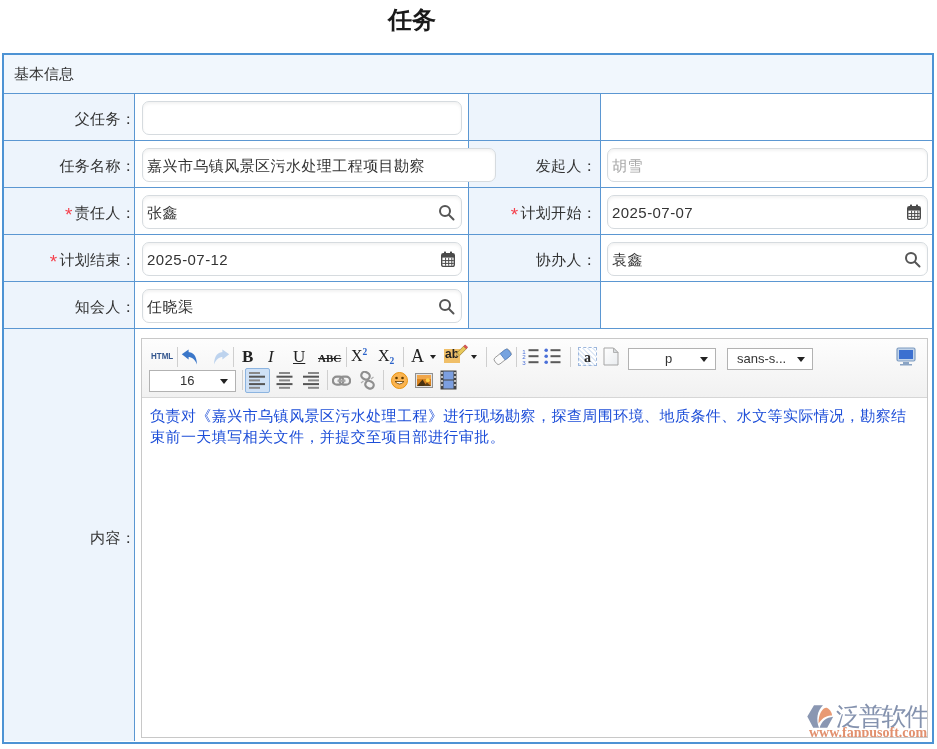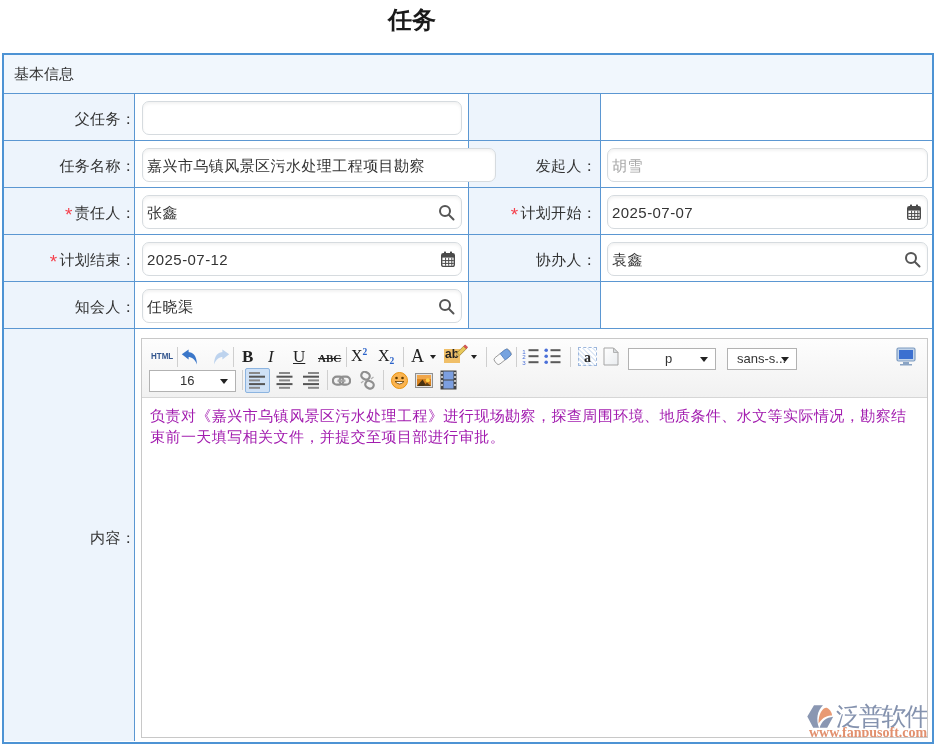--- a/index.html
+++ b/index.html
@@ -23,21 +23,21 @@
 #editor { position:absolute; left:137px; top:283px; width:787px; height:400px; border:1px solid #c8c8c8; background:#fff; }
 #toolbar { position:absolute; left:0; top:0; width:100%; height:59px; background:linear-gradient(#fdfdfd,#f1f1f1); border-bottom:1px solid #d6d6d6; }
 .sep { width:1px; height:20px; background:#cfcfcf; position:absolute; top:8px;}
 .sep2 { width:1px; height:20px; background:#cfcfcf; position:absolute; top:31px;}
 .dd { position:absolute; height:22px; border:1px solid #b2b2b2; background:#fff; font-size:13px; color:#333;}
 .dd .tx { position:absolute; top:0; line-height:20px; }
 .dd .ar { position:absolute; right:7px; top:8px; width:0; height:0; border-left:4px solid transparent; border-right:4px solid transparent; border-top:5px solid #222; }
 .tbi { position:absolute; }
 .glyph { position:absolute; font-family:"Liberation Serif",serif; color:#222; }
 #content { position:absolute; left:1px; top:60px; width:784px; height:338px; background:#fff; overflow:hidden; }
-#ctext { position:absolute; left:7px; top:6px; font-size:15px; letter-spacing:0.44px; line-height:21px; color:#a21caf; white-space:nowrap; }
+#ctext { position:absolute; left:7px; top:6px; font-size:15px; letter-spacing:0.44px; line-height:21px; color:#1d4ed8; white-space:nowrap; }
 </style>
 </head>
 <body>
 <div id="page">
 <h1 class="title">任务</h1>
 <div id="tbl">
 
   <div class="cell hdr-bg" style="left:0;top:0;width:928px;height:38px;"></div>
   <div class="abs" style="left:10px;top:0;font-size:15px;color:#333;line-height:37px;">基本信息</div>
 
@@ -163,21 +163,21 @@
                 <stop offset="1" stop-color="#e9ecef"></stop>
               </linearGradient>
             </defs>
             <path d="M1 1 L10.5 1 L15 5.5 L15 18 L1 18 Z" fill="url(#pg)" stroke="#a5a5a5" stroke-width="1"></path>
             <path d="M10.5 1 L10.5 5.5 L15 5.5 Z" fill="#d8dcdf" stroke="#a5a5a5" stroke-width="0.8"></path>
           </svg>
       <div class="dd" style="left:486px;top:9px;width:88px;">
             <span class="tx" style="left:36px;">p</span>
             <span class="ar"></span>
           </div>
-      <div class="dd" style="left:585px;top:9px;width:70px;padding-left:40px;">
+      <div class="dd" style="left:585px;top:9px;width:86px;padding-left:40px;">
             <span class="tx" style="left:9px;">sans-s...</span>
             <span class="ar"></span>
           </div>
       <svg class="tbi" style="left:754px;top:8px;" width="20" height="19" viewBox="0 0 20 19">
             <rect x="1" y="1" width="18" height="13" rx="1.5" fill="#c2d4ea" stroke="#7e9cc0" stroke-width="1.2"></rect>
             <rect x="3" y="3" width="14" height="9" fill="#3c70d0"></rect>
             <rect x="7" y="15" width="6" height="2" fill="#8aa4c4"></rect>
             <rect x="4" y="17" width="12" height="1.5" fill="#8aa4c4"></rect>
           </svg>
 

